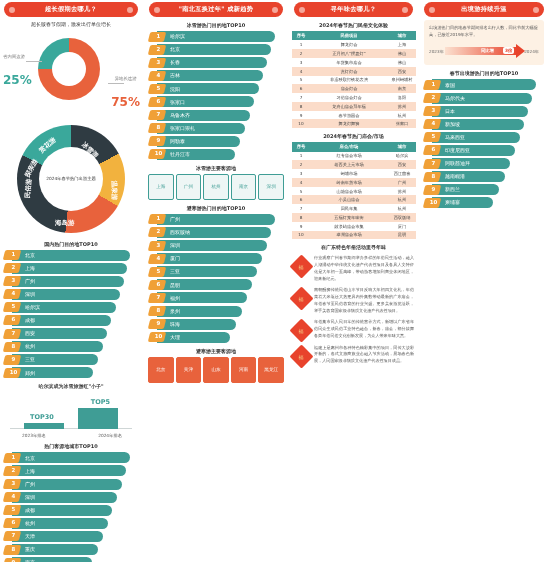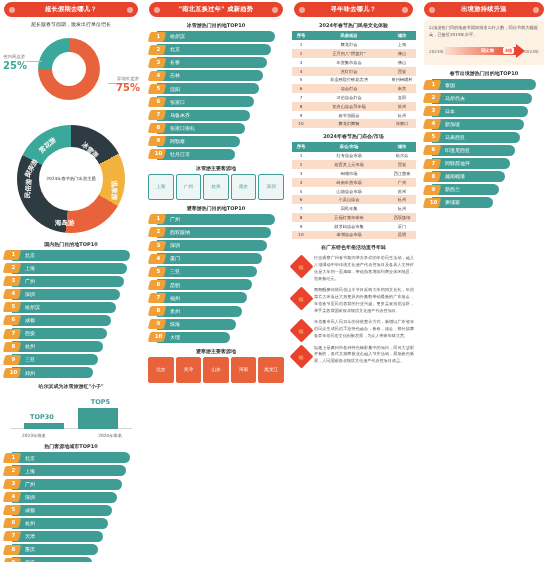--- a/index.html
+++ b/index.html
@@ -22,21 +22,21 @@
 
   .subtitle{font-size:5px;color:#333;text-align:center;margin:4px 2px 3px 2px;line-height:1.5;}
   .sectitle{font-size:5px;color:#333;text-align:center;margin:5px 0 3px 0;font-weight:bold;}
 
   
   .donutwrap{position:relative;height:92px;margin-top:2px;}
   .donut-s{position:absolute;left:38px;top:6px;width:62px;height:62px;border-radius:50%;
      background:conic-gradient(#e8623c 0deg 270deg, #3aa89b 270deg 360deg);}
   .donut-s .hole{position:absolute;left:14px;top:14px;width:34px;height:34px;border-radius:50%;background:#fff;}
   .lbl{position:absolute;font-size:4.4px;color:#777;line-height:1.3;}
-  .lbl .pct{display:block;font-size:10px;font-weight:bold;margin-top:0;}
+  .lbl .pct{display:block;font-size:12px;font-weight:bold;margin-top:14px;}
   .lbl.left{left:3px;top:22px;text-align:left;}
   .lbl.left .pct{color:#3aa89b;}
   .lbl.right{right:2px;top:44px;text-align:center;}
   .lbl.right .pct{color:#e8623c;}
   .leader{position:absolute;height:1px;background:#bbb;}
   .leader.l1{left:26px;top:29px;width:16px;}
   .leader.l2{right:18px;top:51px;width:16px;}
 
   
   .donut-b-wrap{position:relative;height:112px;}

